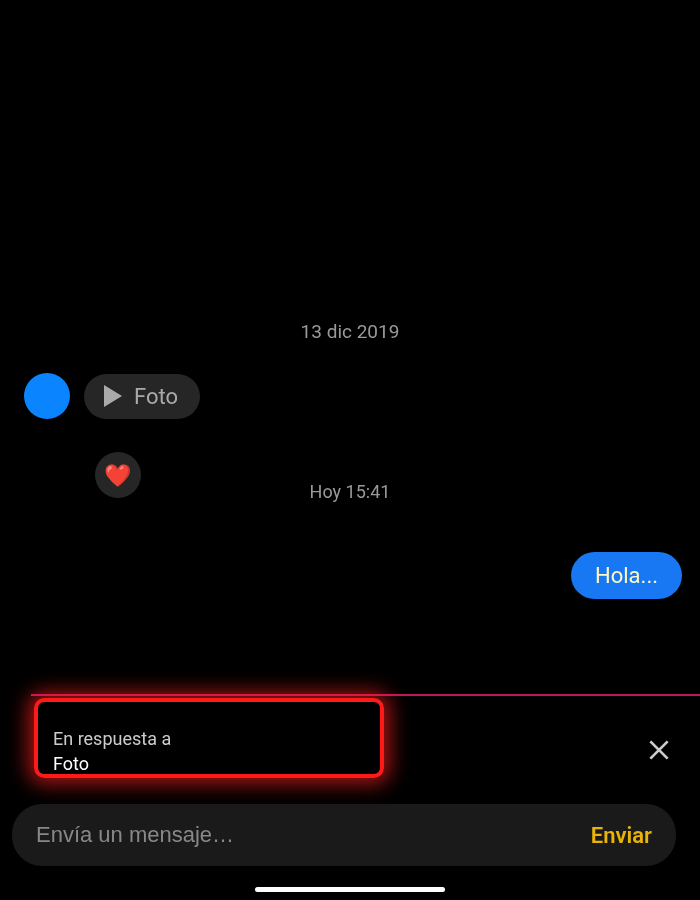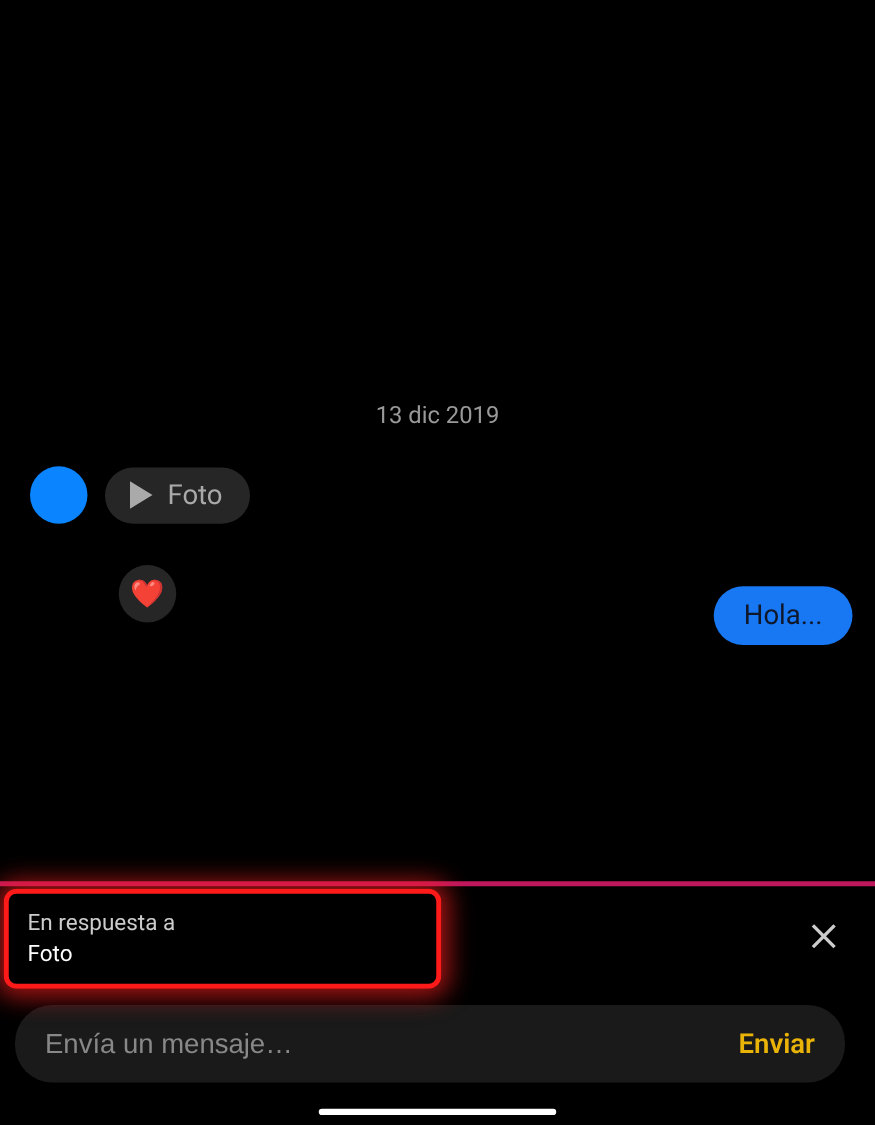--- a/index.html
+++ b/index.html
@@ -91,29 +91,30 @@
       margin-top: 62px;
     }
     .outgoing-row {
       display: flex;
       justify-content: flex-end;
       padding-right: 18px;
       margin-top: 50px;
     }
     .outgoing-bubble {
       background: #1877f2;
-      color: #0f172a;
+      color: #fef9c3;
       border-radius: 28px;
       padding: 11px 24px;
       font-size: 22px;
     }
     .reply-bar-wrap {
-      padding: 3px 0 0 0;
-      position: relative;
-      border-top: 4px solid #be185d;
+      padding: 16px 0 0 0;
+      position: relative;
+      border-top: 2px solid #be185d;
+      margin-left: 31px;
     }
     .reply-highlight {
       position: absolute;
       left: 3px;
       top: 2px;
       width: 350px;
       height: 80px;
       border: 4px solid #ff1a1a;
       border-radius: 10px;
       box-shadow: 0 0 20px 6px rgba(255, 30, 30, 0.65);
@@ -202,20 +203,21 @@
       <div class="photo-bubble">
         <div class="play-icon"></div>
         <span class="photo-label">Foto</span>
       </div>
     </div>
 
     <div class="reaction-badge">
       <span>❤️</span>
     </div>
 
+    <div class="time-separator">Hoy 15:41</div>
 
     <div class="outgoing-row">
       <div class="outgoing-bubble">Hola...</div>
     </div>
   </div>
 
   <div class="reply-bar-wrap">
     <div class="reply-highlight"></div>
     <div class="reply-bar">
       <div class="reply-info">

